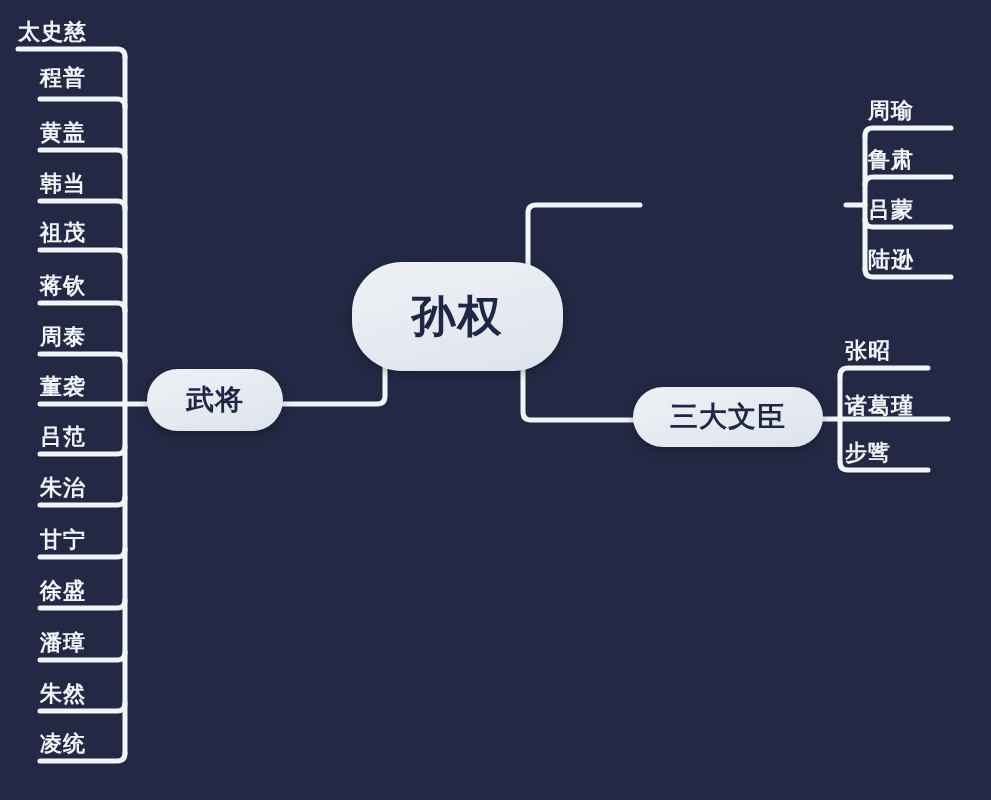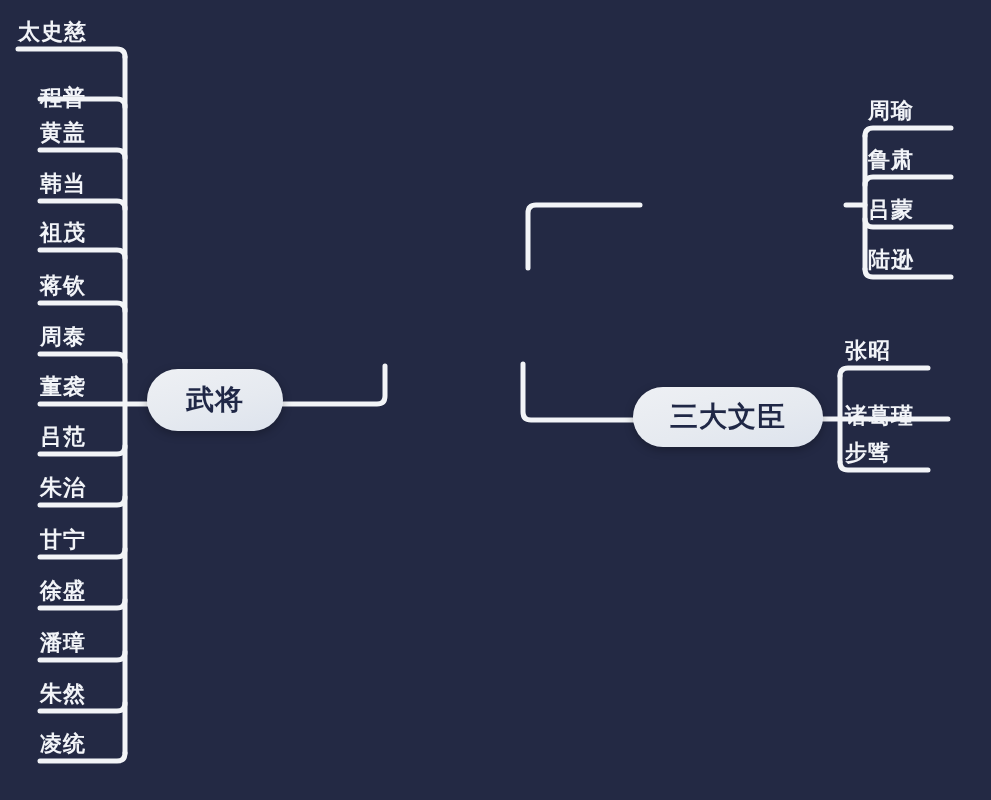--- a/index.html
+++ b/index.html
@@ -67,45 +67,48 @@
     <path d="M951 177 H873 Q865 177 865 185"></path>
     <path d="M951 227 H873 Q865 227 865 219"></path>
     <path d="M951 277 H873 Q865 277 865 269"></path>
 
     <path d="M840 376 V462"></path>
     <path d="M928 368 H848 Q840 368 840 376"></path>
     <path d="M818 419 H948"></path>
     <path d="M928 470 H848 Q840 470 840 462"></path>
   </svg>
 
+  <div class="node node-root">
+    <span>孙权</span>
+  </div>
   <div class="node node-branch node-wujiang">
     <span>武将</span>
   </div>
   <div class="node node-branch node-wenchen">
     <span>三大文臣</span>
   </div>
 
   <div class="leaf" style="left:18px;top:18px;width:99px;">太史慈</div>
-  <div class="leaf" style="left:40px;top:84px;width:77px;">程普</div>
+  <div class="leaf" style="left:40px;top:64px;width:77px;">程普</div>
   <div class="leaf" style="left:40px;top:119px;width:77px;">黄盖</div>
   <div class="leaf" style="left:40px;top:170px;width:77px;">韩当</div>
   <div class="leaf" style="left:40px;top:219px;width:77px;">祖茂</div>
   <div class="leaf" style="left:40px;top:272px;width:77px;">蒋钦</div>
   <div class="leaf" style="left:40px;top:323px;width:77px;">周泰</div>
   <div class="leaf" style="left:40px;top:373px;width:77px;">董袭</div>
   <div class="leaf" style="left:40px;top:423px;width:77px;">吕范</div>
   <div class="leaf" style="left:40px;top:474px;width:77px;">朱治</div>
   <div class="leaf" style="left:40px;top:526px;width:77px;">甘宁</div>
   <div class="leaf" style="left:40px;top:577px;width:77px;">徐盛</div>
   <div class="leaf" style="left:40px;top:629px;width:77px;">潘璋</div>
   <div class="leaf" style="left:40px;top:680px;width:77px;">朱然</div>
   <div class="leaf" style="left:40px;top:730px;width:77px;">凌统</div>
 
   <div class="leaf" style="left:868px;top:97px;width:80px;">周瑜</div>
   <div class="leaf" style="left:868px;top:146px;width:80px;">鲁肃</div>
   <div class="leaf" style="left:868px;top:196px;width:80px;">吕蒙</div>
   <div class="leaf" style="left:868px;top:246px;width:80px;">陆逊</div>
 
   <div class="leaf" style="left:845px;top:337px;width:80px;">张昭</div>
-  <div class="leaf" style="left:845px;top:404px;width:103px;font-family:Liberation Mono, monospace;">诸葛瑾</div>
+  <div class="leaf" style="left:845px;top:392px;width:103px;">诸葛瑾</div>
   <div class="leaf" style="left:845px;top:439px;width:80px;">步骘</div>
 
 </div>
 
 </body></html>

